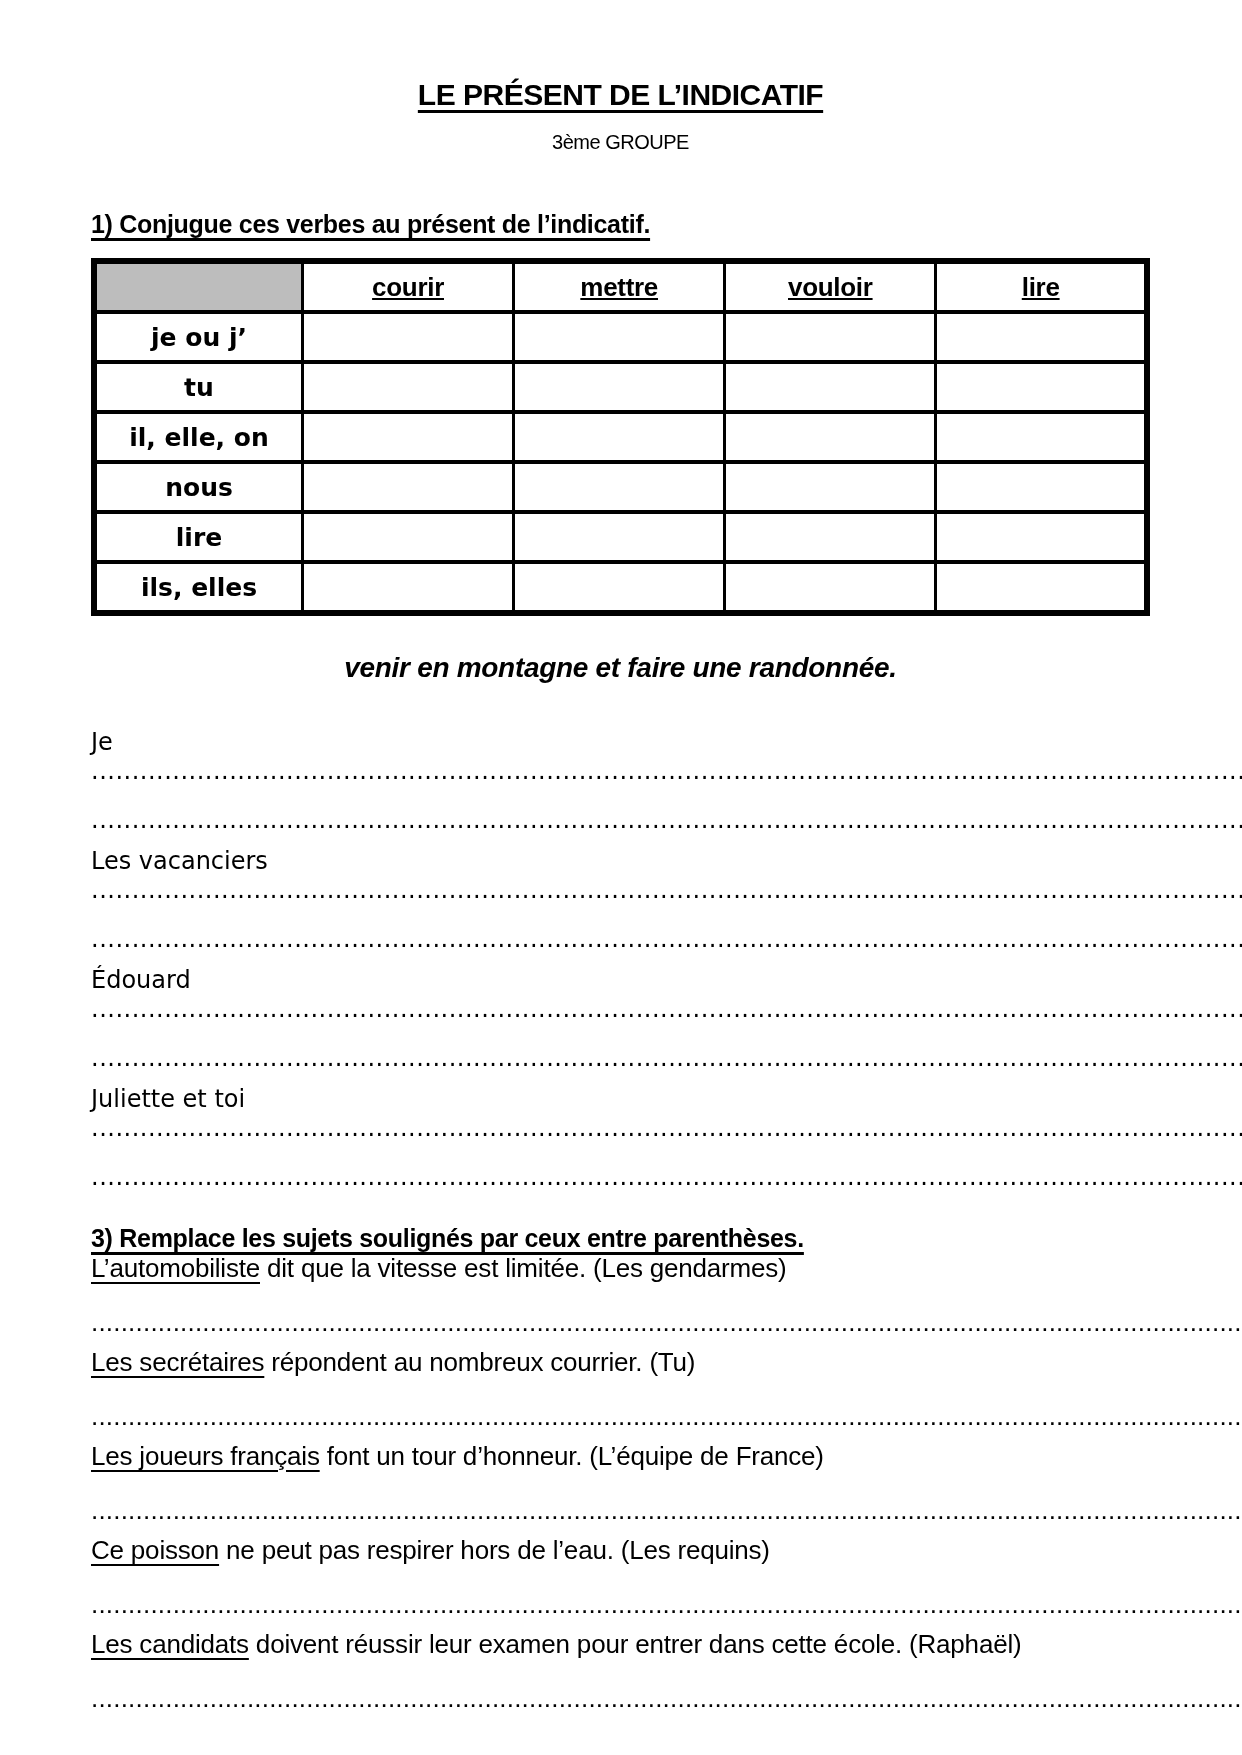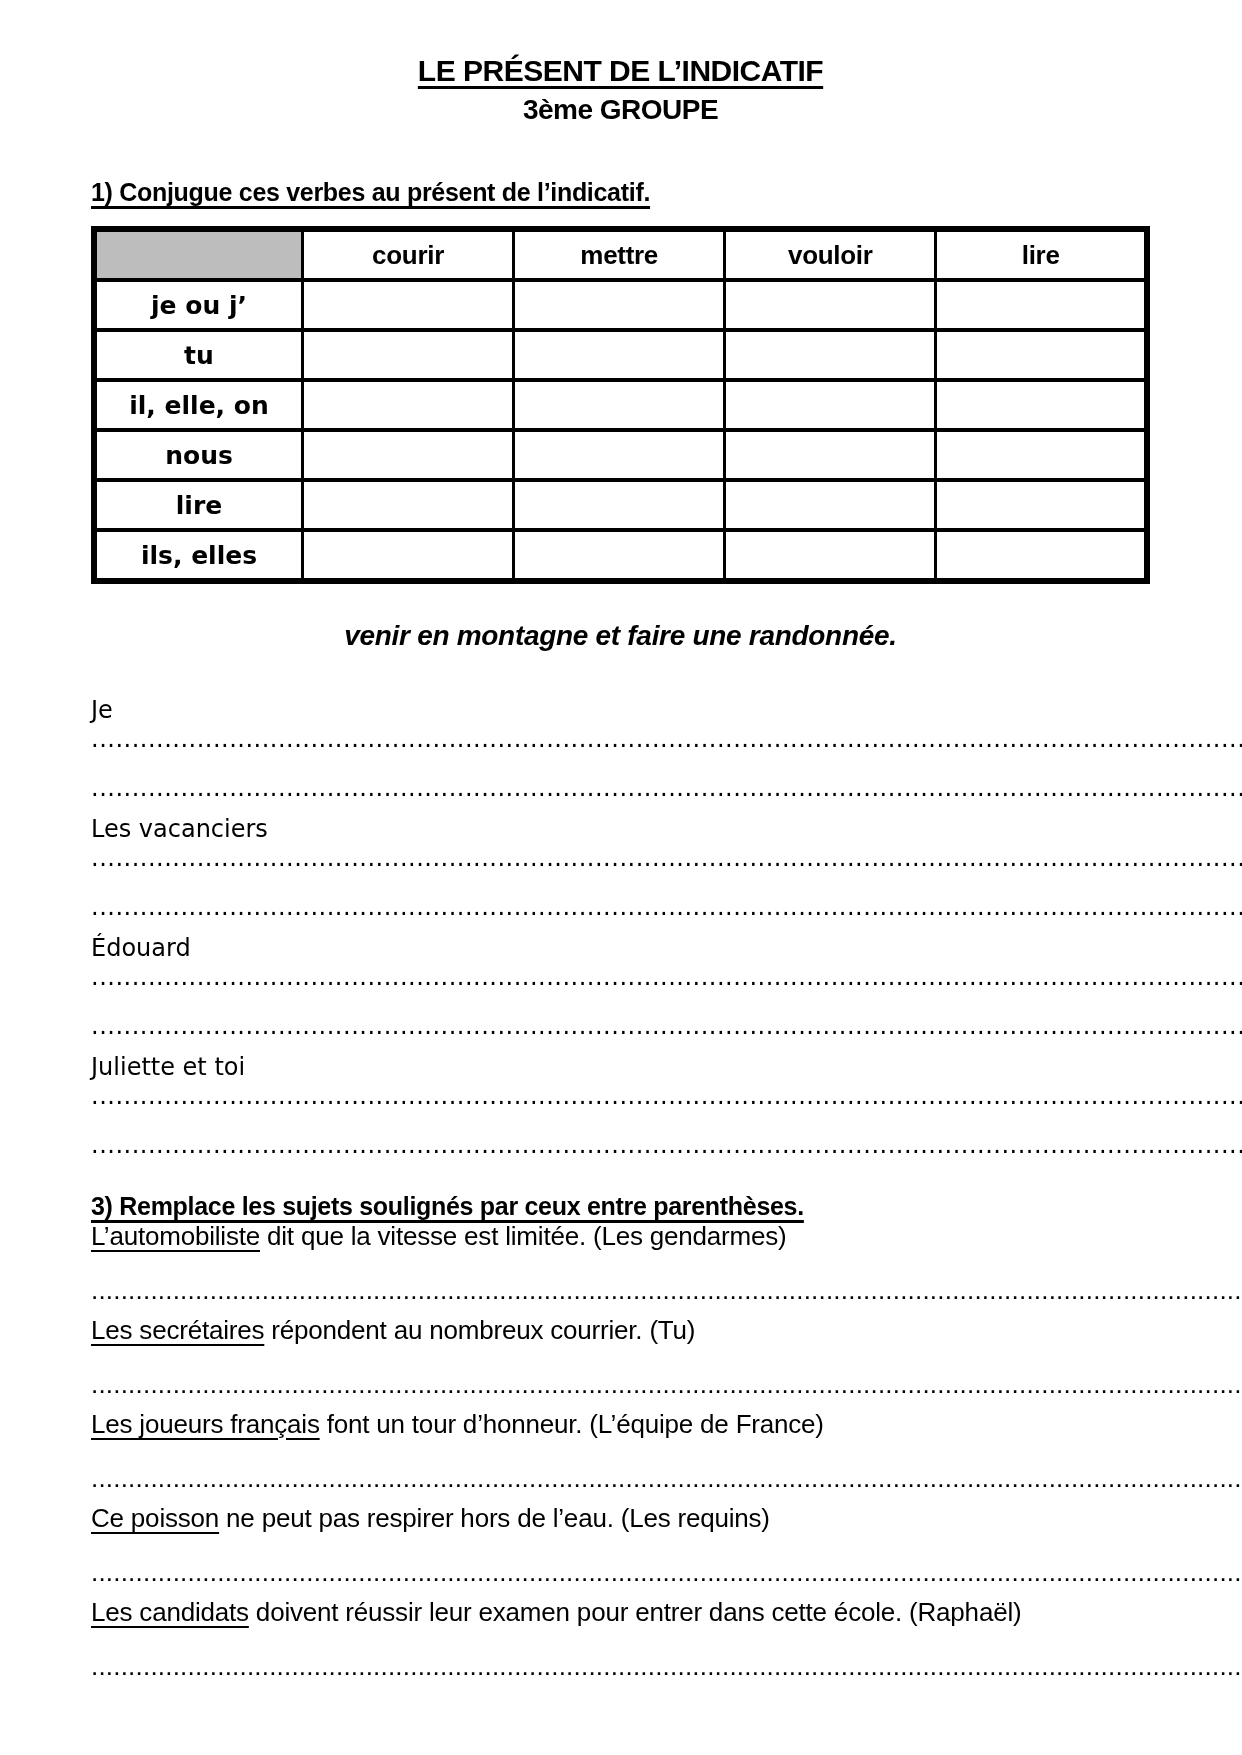--- a/index.html
+++ b/index.html
@@ -11,39 +11,40 @@
     width: 1242px;
     height: 1755px;
     color: #000000;
     font-family: "Liberation Sans", sans-serif;
     overflow: hidden;
   }
   .page {
     box-sizing: border-box;
     width: 1242px;
     height: 1755px;
-    padding: 52px 92px 0 91px;
+    padding: 76px 92px 0 91px;
   }
 
   
   .title-block { text-align: center; }
   .title-line1 {
     font-size: 30px;
     font-weight: bold;
     letter-spacing: -0.5px;
     line-height: 38px;
     text-decoration: underline;
     text-decoration-thickness: 3px;
     text-underline-offset: 5px;
   }
   .title-line2 {
-    font-size: 28px;
-    font-weight: bold;
+    font-size: 20px;
+    font-weight: normal;
     letter-spacing: -0.5px;
     line-height: 40px;
+    margin-top: 8px;
   }
 
   
   .ex-heading {
     font-size: 25px;
     font-weight: bold;
     letter-spacing: -0.3px;
     line-height: 32px;
     text-decoration: underline;
     text-decoration-thickness: 2.5px;
@@ -71,20 +72,21 @@
     padding: 0;
   }
   table.conj col.label-col { width: 19.8%; }
   table.conj col.verb-col  { width: 20.05%; }
   th.corner { background: #bdbdbd; }
   th.verb-head {
     font-family: "Liberation Sans", sans-serif;
     font-size: 26px;
     font-weight: bold;
     letter-spacing: -0.3px;
+    text-decoration: underline;
   }
   th.row-label {
     font-family: "DejaVu Sans", sans-serif;
     font-size: 25px;
     font-weight: bold;
   }
 
   
   .expression {
     margin-top: 34px;

